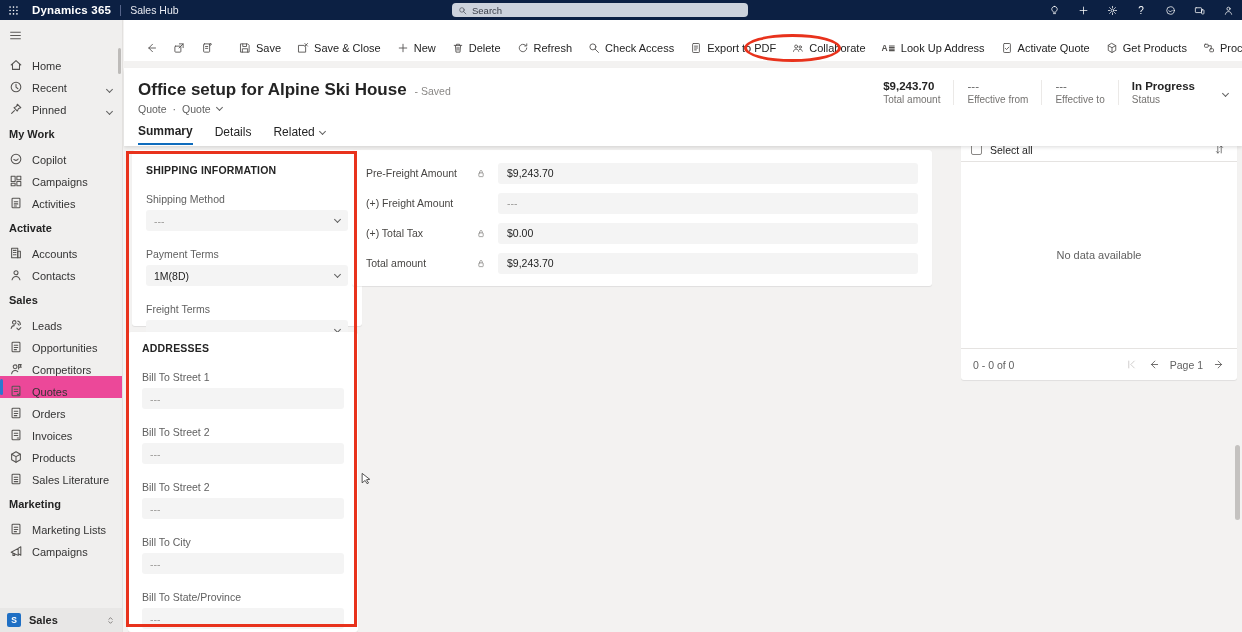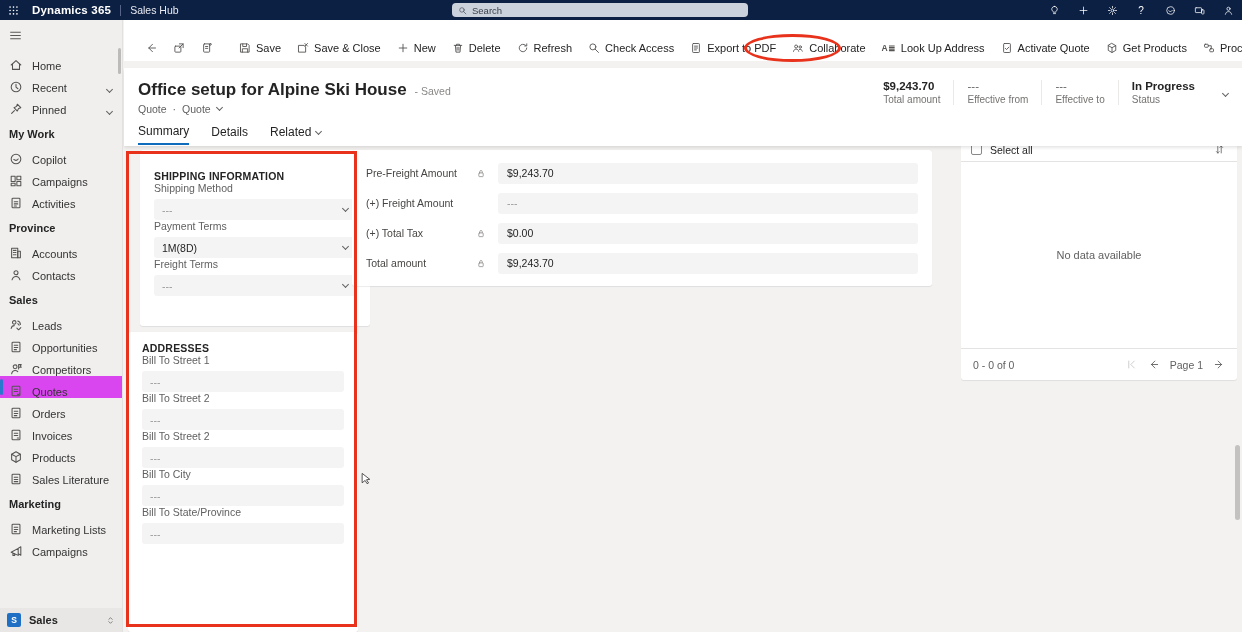--- a/index.html
+++ b/index.html
@@ -22,21 +22,21 @@
   .tb-right{position:absolute;right:4px;top:0;height:20px;display:flex;align-items:center;gap:9px}
   .tb-right .tbi{width:20px;height:16px;display:flex;align-items:center;justify-content:center;font-size:10px;color:#fff}
   .tb-right svg{width:11px;height:11px}
   
   .sidebar{position:absolute;top:20px;left:0;width:123px;height:612px;background:#f0efee;border-right:1px solid #e3e1df;z-index:5;overflow:hidden}
   .burger{padding:9px 0 6px 9px}
   .nav-item{display:flex;align-items:flex-end;gap:9px;height:22px;padding-left:9px;color:#333;cursor:pointer}
   .nav-item .nlbl{font-size:11px;white-space:nowrap}
   .nav-item .rt{margin-left:auto;margin-right:10px}
   .nav-item .rt .chev{transform:rotate(45deg)}
-  .nav-item.active{background:#d946ef;position:relative}
+  .nav-item.active{background:#ec4899;position:relative}
   .nav-item.active:before{content:"";position:absolute;left:0;top:3px;bottom:3px;width:2.5px;background:#2b78cf;border-radius:2px}
   .nav-group{font-size:11px;font-weight:bold;color:#242424;padding:12px 0 4px 9px;white-space:nowrap}
   .side-thumb{position:absolute;left:118px;top:28px;width:3px;height:26px;background:#bdbbb9;border-radius:2px}
   .area-bar{position:absolute;bottom:0;left:0;width:123px;height:24px;background:#e8e7e6;display:flex;align-items:center;gap:8px;padding-left:7px}
   .area-badge{width:14px;height:14px;background:#1f6fc4;color:#fff;font-size:8.5px;font-weight:bold;display:flex;align-items:center;justify-content:center;border-radius:2px}
   .area-lbl{font-size:11px;font-weight:bold}
   .area-bar svg{width:9px;height:11px;margin-left:auto;margin-right:8px}
   
   .main{position:absolute;top:20px;left:124px;width:1118px;height:612px;background:#f3f2f1}
   .cmdbar{position:absolute;top:0;left:0;width:1118px;height:41px;background:#fff;display:flex;align-items:center;padding:14px 8px 0 14px;gap:2px}
@@ -45,34 +45,34 @@
   .vdiv{width:1px;height:16px;background:#e3e1df;margin:0 4px}
   .lookup-glyph{font-size:8.5px;color:#565452;letter-spacing:.5px;font-weight:bold}
   
   .rec-head{position:absolute;top:48px;left:0;width:1118px;height:78px;background:#fff;box-shadow:0 1.6px 3.6px rgba(0,0,0,.13);z-index:4}
   .rh-title-row{display:flex;align-items:baseline;gap:8px;padding:12px 0 0 14px}
   .rh-title{font-size:17px;font-weight:bold;color:#242424}
   .rh-saved{font-size:10.5px;color:#8a8886}
   .rh-sub{display:flex;align-items:center;gap:6px;padding:3px 0 0 14px;font-size:10.5px;color:#616161}
   .tabs{display:flex;gap:22px;padding:9px 0 0 14px}
   .tab{font-size:12px;color:#242424;padding-bottom:5px;display:flex;align-items:center;gap:5px;cursor:pointer}
-  .tab.active{font-weight:normal;border-bottom:2.5px solid #0f6cbd}
+  .tab.active{font-weight:bold;border-bottom:2.5px solid #0f6cbd}
   .rh-fields{position:absolute;right:34px;top:12px;display:flex}
   .rh-field{padding:0 13px;border-left:1px solid #ebe9e7}
   .rh-field:first-child{border-left:none}
   .rh-val{font-size:11.5px;font-weight:bold;color:#242424;white-space:nowrap}
   .rh-lbl{font-size:10px;color:#757371;margin-top:2px;white-space:nowrap}
   .rh-collapse{position:absolute;right:14px;top:18px}
   
   .content{position:absolute;top:126px;left:0;width:1118px;height:486px;background:#f3f2f1;overflow:hidden}
   .card{position:absolute;background:#fff;border-radius:3px;box-shadow:0 .3px .9px rgba(0,0,0,.08)}
-  .card-left1{left:16px;top:4px;width:230px;height:176px;padding:20px 14px}
+  .card-left1{left:8px;top:4px;width:230px;height:176px;padding:14px 14px}
   .card-left2{left:4px;top:186px;width:230px;height:300px;padding:10px 14px}
   .sec-title{font-size:10.5px;font-weight:bold;letter-spacing:.2px;color:#242424}
-  .fld{}
+  .fld{margin-top:17px}
   .fld-lbl{font-size:10.5px;color:#616161}
   .fld-box{margin-top:5px;height:21px;background:#f4f4f4;border-radius:3px;display:flex;align-items:center;padding:0 8px;cursor:pointer}
   .fld-val{font-size:10.5px;color:#9c9a98}
   .fld-val.filled{color:#242424}
   .fld-box .chev{margin-left:auto}
   .card-mid{left:228px;top:4px;width:580px;height:136px;padding:12px 14px}
   .amt-row{display:flex;align-items:center;height:22px;margin-bottom:8px}
   .amt-lbl{width:110px;font-size:10.5px;color:#484644}
   .amt-lock{width:22px;display:flex}
   .amt-lock svg{width:10px;height:11px;stroke:#8a8886}
@@ -220,21 +220,21 @@
   <div class="nav-item">
     <span class="ic">
         <svg viewBox="0 0 16 16">
           <rect x="3.5" y="2.5" width="9" height="11" rx="1"></rect>
           <path d="M6 6.5h4M6 9h4M6 11.5h2.5"></path>
         </svg>
       </span>
     <span class="nlbl">Activities</span>
   </div>
 
-  <div class="nav-group">Province</div>
+  <div class="nav-group">Activate</div>
   <div class="nav-item">
     <span class="ic">
         <svg viewBox="0 0 16 16">
           <rect x="3" y="2.5" width="7" height="11"></rect>
           <rect x="10" y="6" width="3" height="7.5"></rect>
           <path d="M5 5h1M7 5h1M5 7.5h1M7 7.5h1M5 10h1M7 10h1"></path>
         </svg>
       </span>
     <span class="nlbl">Accounts</span>
   </div>

